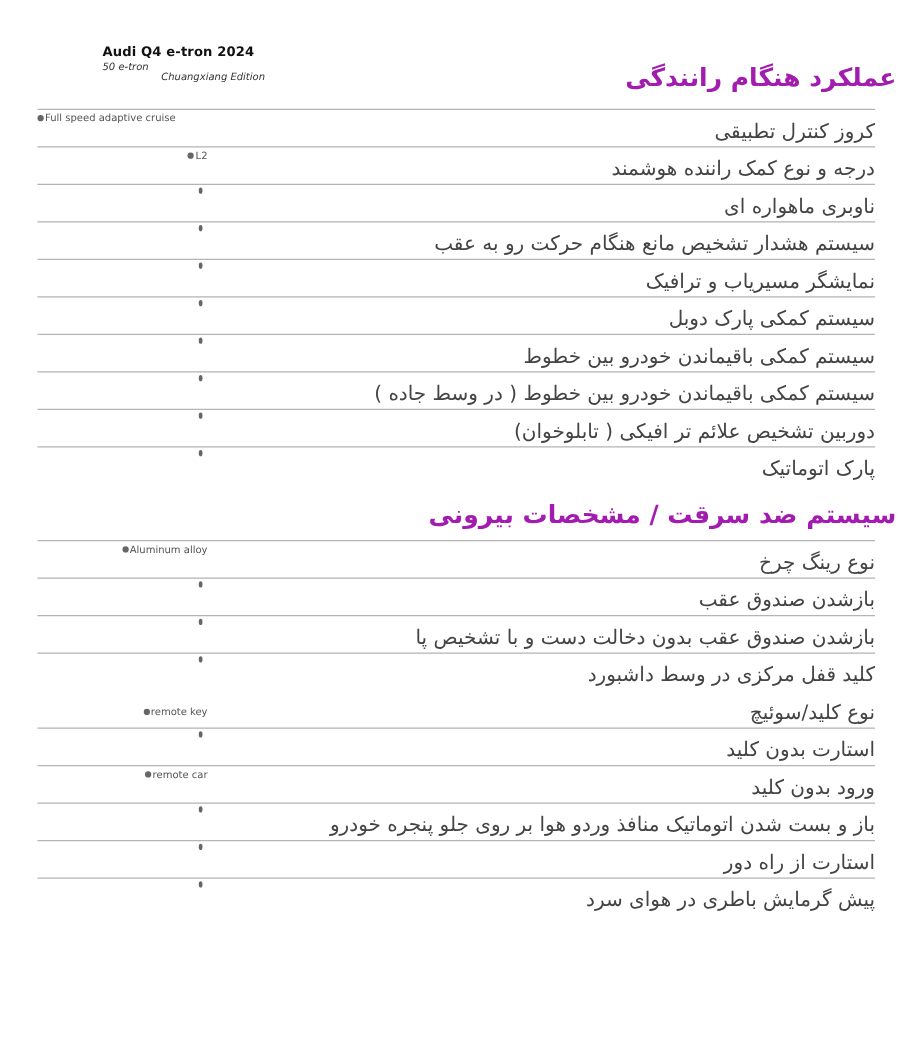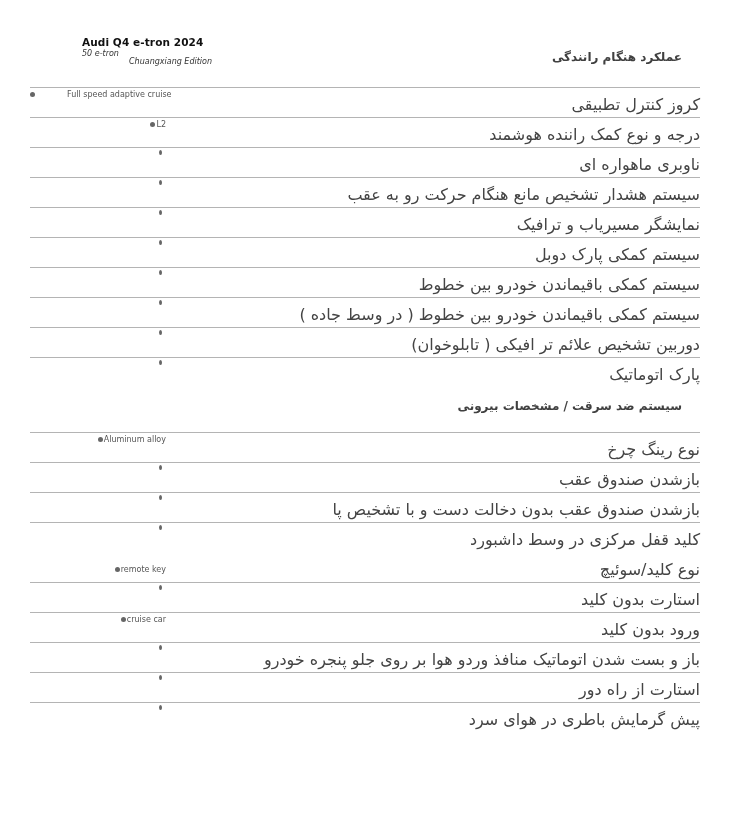--- a/index.html
+++ b/index.html
@@ -5,22 +5,22 @@
   html, body { margin: 0; padding: 0; background: #ffffff; }
   body { width: 735px; height: 836px; position: relative; overflow: hidden;
          font-family: "DejaVu Sans", sans-serif; color: #333; }
   .header { position: absolute; left: 0; top: 0; width: 735px; height: 87px; }
   .car-title { position: absolute; left: 82px; top: 36px; font-family: "DejaVu Sans", sans-serif;
                font-weight: bold; font-size: 10.5px; color: #111; letter-spacing: 0.1px; }
   .car-sub { position: absolute; left: 82px; font-family: "DejaVu Sans", sans-serif;
              font-style: italic; font-size: 8px; color: #333; line-height: 9px; }
   .car-sub.l1 { top: 49px; }
   .car-sub.l2 { top: 57px; margin-left: 47px; }
-  .section-title { position: absolute; right: 53px; direction: rtl; text-align: right;
-                   font-family: "DejaVu Sans", sans-serif; font-weight: bold; font-size: 12px; color: #404040; }
+  .section-title { position: absolute; right: 18px; direction: rtl; text-align: right;
+                   font-family: "DejaVu Sans", sans-serif; font-weight: bold; font-size: 20px; color: #a21caf; }
   .section-title.s1 { top: 50px; }
   .section-title.s2 { top: 399px; }
   .rows { position: absolute; left: 30px; width: 670px; }
   .row { position: relative; height: 30px; border-top: 1.5px solid #b4b4b4; box-sizing: border-box; }
   .row.noline { border-top: 1.5px solid transparent; }
   .row .label { position: absolute; right: 0; top: 7px; direction: rtl; text-align: right;
                 font-size: 16px; color: #444; white-space: nowrap; }
   .row .value { position: absolute; top: 2px; font-size: 8px; color: #555; white-space: nowrap;
                 display: flex; align-items: center; }
   .row .value.center { left: 129px; width: 4px; justify-content: center; }
@@ -35,21 +35,21 @@
 <div class="header">
   <div class="car-title">Audi Q4 e-tron 2024</div>
   <div class="car-sub l1">50 e-tron</div>
   <div class="car-sub l2">Chuangxiang Edition</div>
 </div>
 
 <div class="section-title s1">عملکرد هنگام رانندگی</div>
 <div class="rows r1" id="rows0">
     <div class="row">
       <div class="label">کروز کنترل تطبیقی</div>
-      <div class="value" style="left: 0px; gap: 31px;">
+      <div class="value" style="left: 0px;">
         <span class="dot"></span>
         <span>Full speed adaptive cruise</span>
       </div>
     </div>
     <div class="row">
       <div class="label">درجه و نوع کمک راننده هوشمند</div>
       <div class="value right-end">
         <span class="dot"></span>
         <span>L2</span>
       </div>
@@ -141,21 +141,21 @@
     <div class="row">
       <div class="label">استارت بدون کلید</div>
       <div class="value center">
         <span class="dot"></span>
       </div>
     </div>
     <div class="row">
       <div class="label">ورود بدون کلید</div>
       <div class="value right-end">
         <span class="dot"></span>
-        <span>cruise car</span>
+        <span>remote car</span>
       </div>
     </div>
     <div class="row">
       <div class="label">باز و بست شدن اتوماتیک منافذ وردو هوا بر روی جلو پنجره خودرو</div>
       <div class="value center">
         <span class="dot"></span>
       </div>
     </div>
     <div class="row">
       <div class="label">استارت از راه دور</div>

